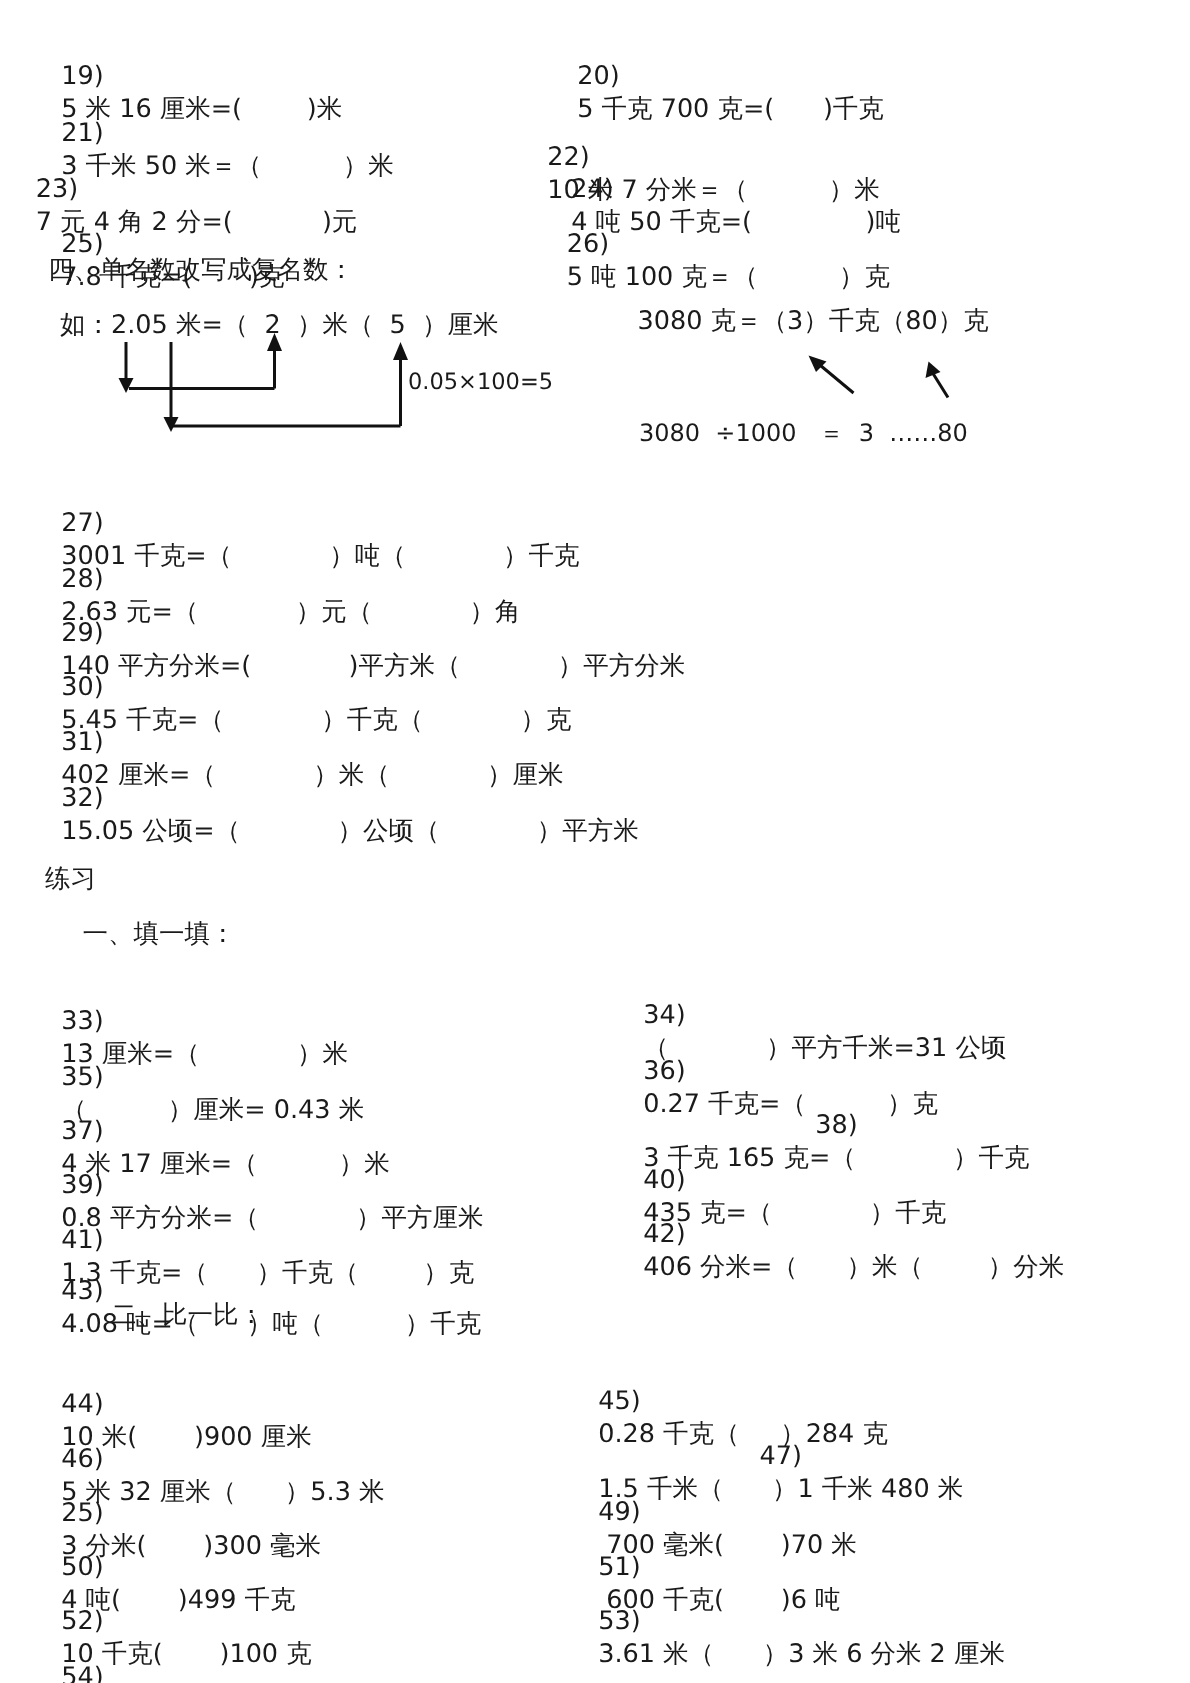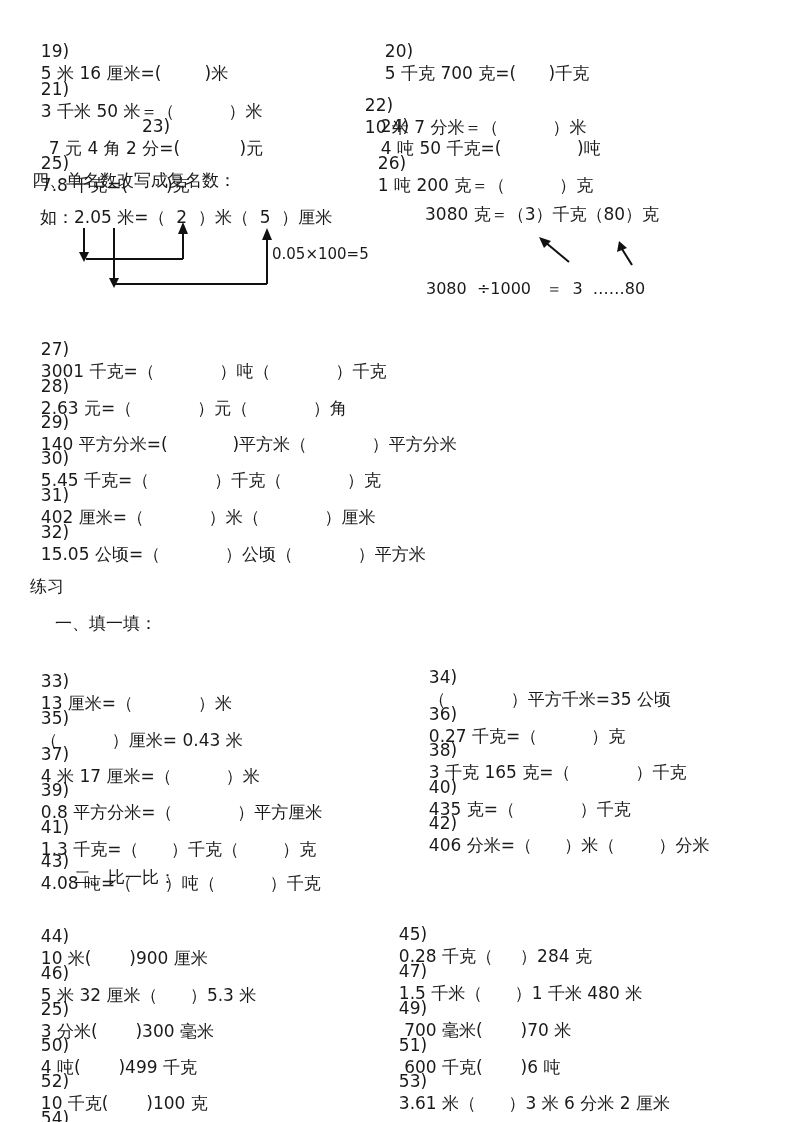--- a/index.html
+++ b/index.html
@@ -24,35 +24,35 @@
   <span>5 千克 700 克=(      )千克</span>
 </div>
 <div class="line" style="left:30px;top:56px;">
   <span>21)</span>
   <span>3 千米 50 米＝（          ）米</span>
 </div>
 <div class="line" style="left:354px;top:72px;">
   <span>22)</span>
   <span>10 米 7 分米＝（          ）米</span>
 </div>
-<div class="line" style="left:38px;top:93px;text-align:center;">
+<div class="line" style="left:13px;top:93px;">
   <span>23)</span>
   <span>7 元 4 角 2 分=(           )元</span>
 </div>
 <div class="line" style="left:370px;top:93px;">
   <span>24)</span>
   <span>4 吨 50 千克=(              )吨</span>
 </div>
 <div class="line" style="left:30px;top:130px;">
   <span>25)</span>
   <span>7.8 千克=(       )克</span>
 </div>
 <div class="line" style="left:367px;top:130px;">
   <span>26)</span>
-  <span>1 吨 200 克＝（          ）克</span>
+  <span>5 吨 100 克＝（          ）克</span>
 </div>
 
 <div class="heading" style="left:32px;top:169px;">四、单名数改写成复名数：</div>
 
 <div class="line" style="left:40px;top:206px;">如：2.05 米=（  2  ）米（  5  ）厘米</div>
 <div class="line" style="left:272px;top:243px;font-size:15px;">0.05×100=5</div>
 <div class="line" style="left:425px;top:203px;">3080 克＝（3）千克（80）克</div>
 <div class="line" style="left:426px;top:278px;font-size:16px;">3080  ÷1000   ＝  3  ……80</div>
 
 <svg class="arrow-svg" width="793" height="320">
@@ -106,35 +106,35 @@
 
 <div class="heading" style="left:30px;top:575px;">练习</div>
 <div class="heading" style="left:30px;top:612px;margin-left:25px;">一、填一填：</div>
 
 <div class="line" style="left:30px;top:648px;">
   <span>33)</span>
   <span>13 厘米=（            ）米</span>
 </div>
 <div class="line" style="left:418px;top:644px;">
   <span>34)</span>
-  <span>（            ）平方千米=35 公顷</span>
+  <span>（            ）平方千米=31 公顷</span>
 </div>
 <div class="line" style="left:30px;top:685px;">
   <span>35)</span>
   <span>（          ）厘米= 0.43 米</span>
 </div>
 <div class="line" style="left:418px;top:681px;">
   <span>36)</span>
   <span>0.27 千克=（          ）克</span>
 </div>
 <div class="line" style="left:30px;top:721px;">
   <span>37)</span>
   <span>4 米 17 厘米=（          ）米</span>
 </div>
-<div class="line" style="left:418px;top:717px;">
+<div class="line" style="left:418px;top:717px;text-align:center;">
   <span>38)</span>
   <span>3 千克 165 克=（            ）千克</span>
 </div>
 <div class="line" style="left:30px;top:757px;">
   <span>39)</span>
   <span>0.8 平方分米=（            ）平方厘米</span>
 </div>
 <div class="line" style="left:418px;top:754px;">
   <span>40)</span>
   <span>435 克=（            ）千克</span>
@@ -159,21 +159,21 @@
   <span>10 米(       )900 厘米</span>
 </div>
 <div class="line" style="left:388px;top:901px;">
   <span>45)</span>
   <span>0.28 千克（     ）284 克</span>
 </div>
 <div class="line" style="left:30px;top:940px;">
   <span>46)</span>
   <span>5 米 32 厘米（      ）5.3 米</span>
 </div>
-<div class="line" style="left:388px;top:938px;">
+<div class="line" style="left:388px;top:938px;text-align:center;">
   <span>47)</span>
   <span>1.5 千米（      ）1 千米 480 米</span>
 </div>
 <div class="line" style="left:30px;top:976px;">
   <span>25)</span>
   <span>3 分米(       )300 毫米</span>
 </div>
 <div class="line" style="left:388px;top:975px;">
   <span>49)</span>
   <span> 700 毫米(       )70 米</span>

